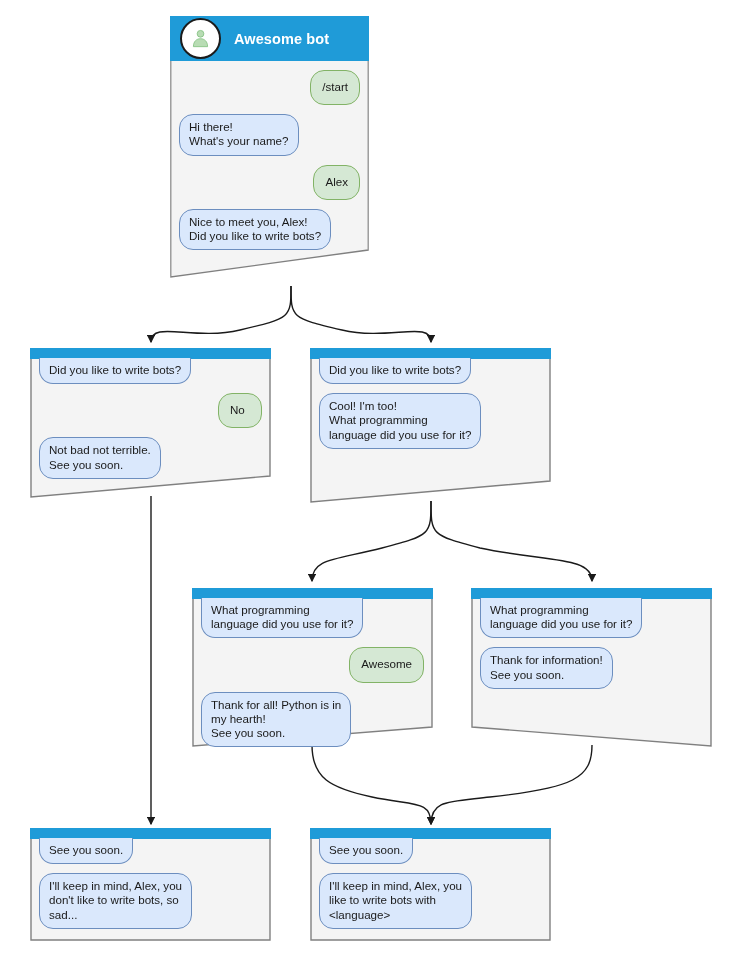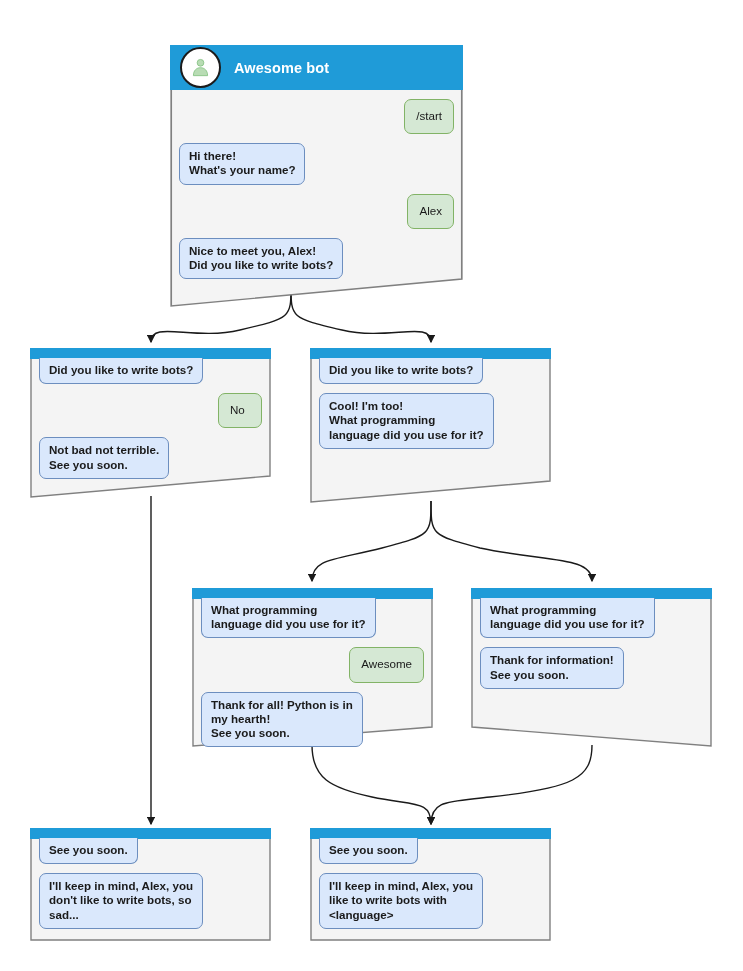--- a/index.html
+++ b/index.html
@@ -90,32 +90,31 @@
   .row {
     display: flex;
     width: 100%;
     margin-bottom: 9px;
   }
   .row.left  { justify-content: flex-start; }
   .row.right { justify-content: flex-end; }
 
   .bubble {
     box-sizing: border-box;
-    border-radius: 7px;
+    border-radius: 14px;
     padding: 5px 9px 6px 9px;
     font-size: 11.6px;
     line-height: 14.2px;
     color: #1a1a1a;
     white-space: pre-line;
     max-width: 85%;
   }
   .bubble.bot {
     background: #dae8fc;
     border: 1px solid #6c8ebf;
-    font-weight: bold;
   }
   .bubble.user {
     background: #d5e8d4;
     border: 1px solid #82b366;
     min-width: 44px;
     text-align: left;
   }
   .bubble.clip-top {
     border-top-left-radius: 0;
     border-top-right-radius: 0;
@@ -143,21 +142,21 @@
 
     <path d="M 151 496 L 151 824" fill="none" stroke="#1a1a1a" stroke-width="1.4" marker-end="url(#arrow)"></path>
 
     <path d="M 431 501 C 431 535 431 535 382 548 C 336 560 312 558 312 581" fill="none" stroke="#1a1a1a" stroke-width="1.4" marker-end="url(#arrow)"></path>
     <path d="M 431 501 C 431 535 431 535 480 548 C 546 562 592 556 592 581" fill="none" stroke="#1a1a1a" stroke-width="1.4" marker-end="url(#arrow)"></path>
 
     <path d="M 312 745 C 312 778 330 788 372 797 C 414 806 431 800 431 824" fill="none" stroke="#1a1a1a" stroke-width="1.4" marker-end="url(#arrow)"></path>
     <path d="M 592 745 C 592 778 574 788 490 797 C 448 802 431 800 431 824" fill="none" stroke="#1a1a1a" stroke-width="1.4" marker-end="url(#arrow)"></path>
   </svg>
 
-  <div class="node" style="left:170px; top:45px; width:293px; height:262px;">
+  <div class="node" style="left:170px; top:16px; width:199px; height:262px;">
     <svg class="node-shape" viewBox="0 0 243 262" preserveAspectRatio="none" xmlns="http://www.w3.org/2000/svg">
       <polygon points="1,1 242,1 242,234 1,261" fill="#f4f4f4" stroke="#808080" stroke-width="1.4"></polygon>
     </svg>
     <div class="node-content">
       <div class="titlebar big">
         <div class="avatar">
           <svg width="23" height="23" viewBox="0 0 24 24" xmlns="http://www.w3.org/2000/svg">
             <circle cx="12" cy="7.1" r="3.5" fill="#b8dcb4" stroke="#8cc58a" stroke-width="1"></circle>
             <path d="M4.6 20.5 C4.6 15.0 8.0 12.2 12 12.2 C16 12.2 19.4 15.0 19.4 20.5 Z" fill="#b8dcb4" stroke="#8cc58a" stroke-width="1"></path>
           </svg>

